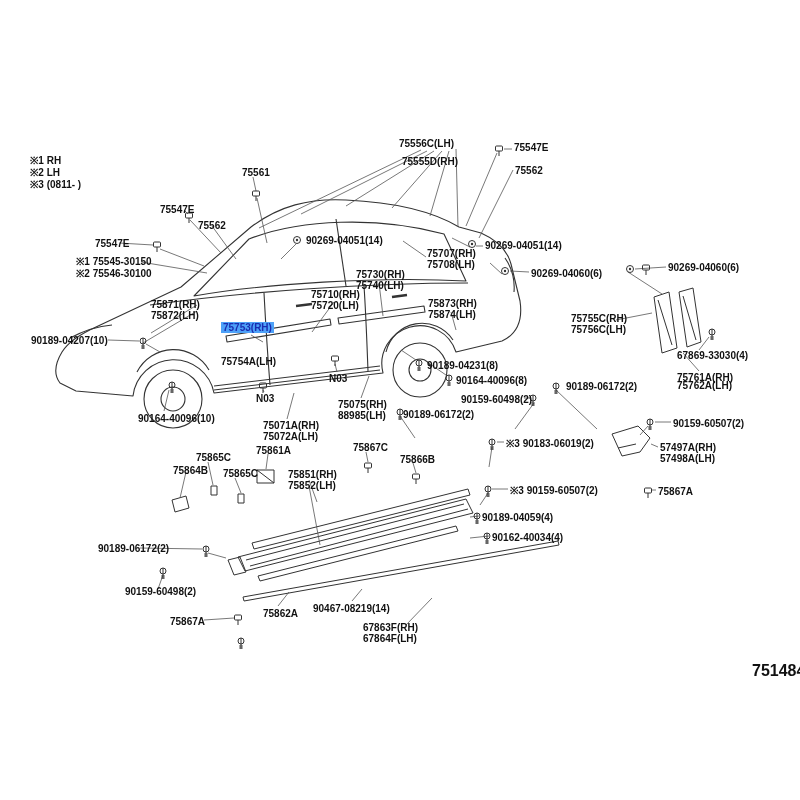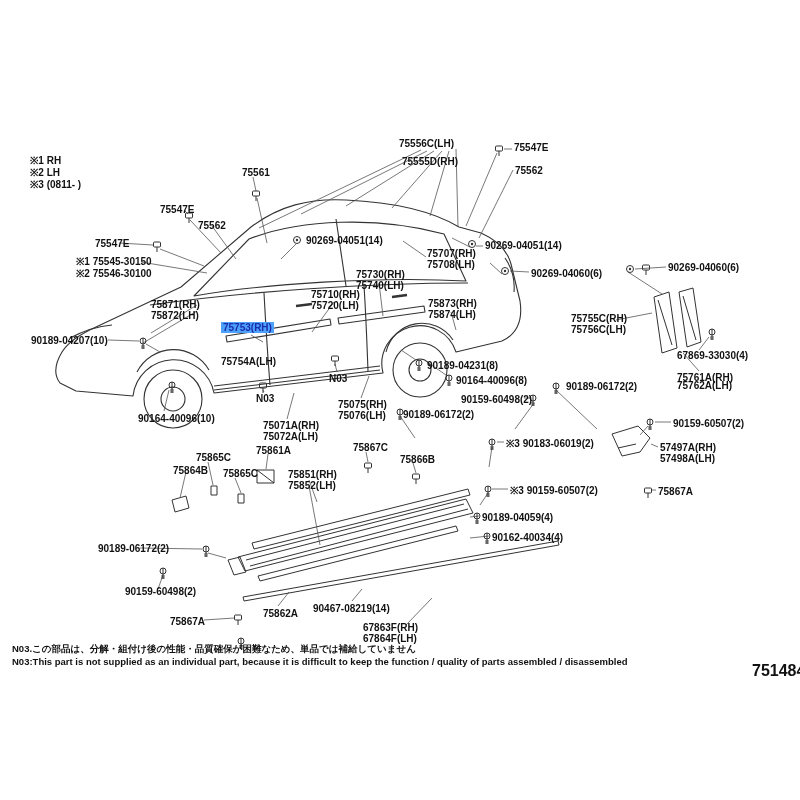--- a/index.html
+++ b/index.html
@@ -183,21 +183,21 @@
       <div class="part-label" style="left: 677px; top: 380px;">75762A(LH)</div>
       <div class="part-label" style="left: 427px; top: 360px;">90189-04231(8)</div>
       <div class="part-label" style="left: 456px; top: 375px;">90164-40096(8)</div>
       <div class="part-label" style="left: 329px; top: 373px;">N03</div>
       <div class="part-label" style="left: 256px; top: 393px;">N03</div>
       <div class="part-label" style="left: 566px; top: 381px;">90189-06172(2)</div>
       <div class="part-label" style="left: 461px; top: 394px;">90159-60498(2)</div>
       <div class="part-label" style="left: 403px; top: 409px;">90189-06172(2)</div>
       <div class="part-label" style="left: 138px; top: 413px;">90164-40096(10)</div>
       <div class="part-label" style="left: 338px; top: 399px;">75075(RH)</div>
-      <div class="part-label" style="left: 338px; top: 410px;">75076(LH)</div>
+      <div class="part-label" style="left: 338px; top: 410px;">88985(LH)</div>
       <div class="part-label" style="left: 263px; top: 420px;">75071A(RH)</div>
       <div class="part-label" style="left: 263px; top: 431px;">75072A(LH)</div>
       <div class="part-label" style="left: 673px; top: 418px;">90159-60507(2)</div>
       <div class="part-label" style="left: 506px; top: 438px;">※3 90183-06019(2)</div>
       <div class="part-label" style="left: 660px; top: 442px;">57497A(RH)</div>
       <div class="part-label" style="left: 660px; top: 453px;">57498A(LH)</div>
       <div class="part-label" style="left: 173px; top: 465px;">75864B</div>
       <div class="part-label" style="left: 196px; top: 452px;">75865C</div>
       <div class="part-label" style="left: 223px; top: 468px;">75865C</div>
       <div class="part-label" style="left: 256px; top: 445px;">75861A</div>
@@ -211,20 +211,16 @@
       <div class="part-label" style="left: 492px; top: 532px;">90162-40034(4)</div>
       <div class="part-label" style="left: 98px; top: 543px;">90189-06172(2)</div>
       <div class="part-label" style="left: 125px; top: 586px;">90159-60498(2)</div>
       <div class="part-label" style="left: 170px; top: 616px;">75867A</div>
       <div class="part-label" style="left: 263px; top: 608px;">75862A</div>
       <div class="part-label" style="left: 313px; top: 603px;">90467-08219(14)</div>
       <div class="part-label" style="left: 363px; top: 622px;">67863F(RH)</div>
       <div class="part-label" style="left: 363px; top: 633px;">67864F(LH)</div>
     </div>
 
-  <div class="notes">
-    <div>N03.この部品は、分解・組付け後の性能・品質確保が困難なため、単品では補給していません</div>
-    <div>N03:This part is not supplied as an individual part, because it is difficult to keep the function / quality of parts assembled / disassembled</div>
-  </div>
 
   <div class="docnum">751484H</div>
 
 </div>
 
 </body></html>

